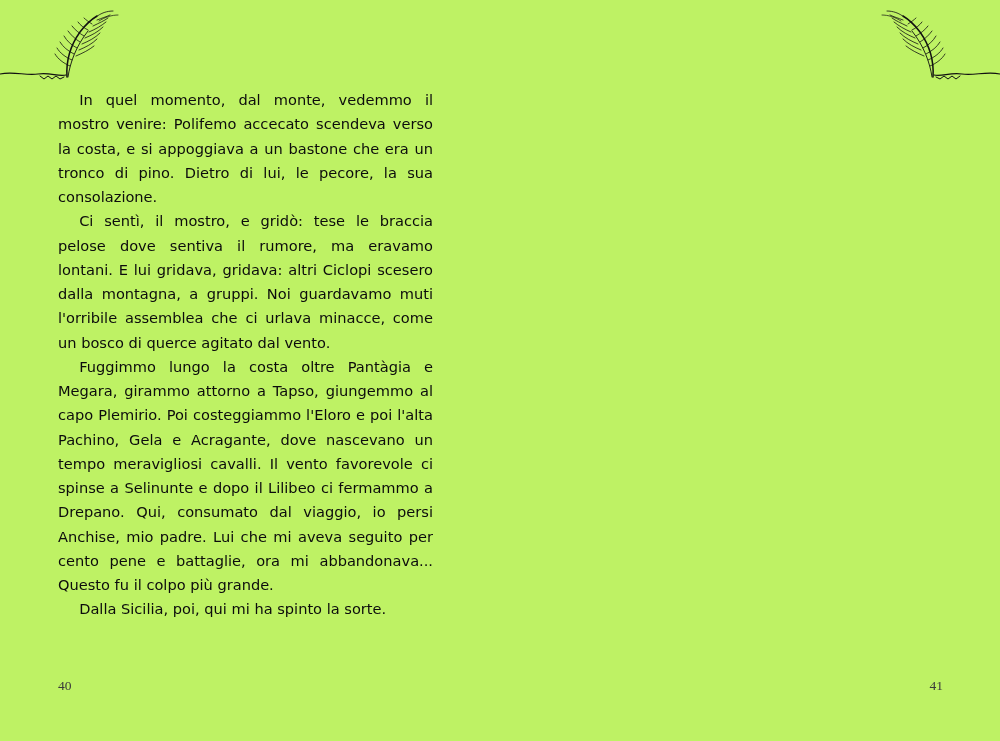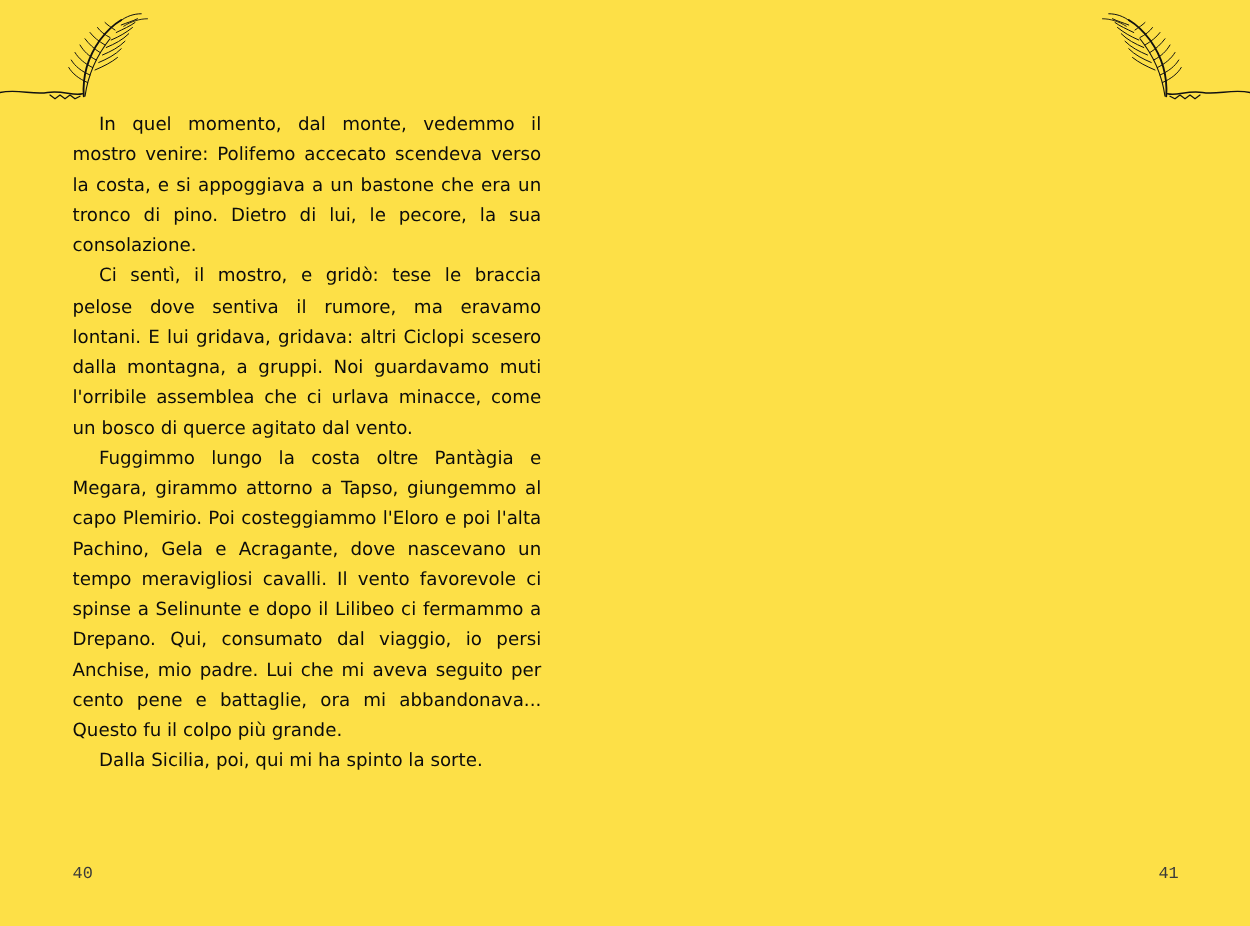--- a/index.html
+++ b/index.html
@@ -13,21 +13,21 @@
     height: 741px;
     position: relative;
     overflow: hidden;
     font-family: "DejaVu Sans", sans-serif;
     color: #000000;
   }
 
   .spread {
     position: absolute;
     inset: 0;
-    background: #fde047;
+    background: #bef264;
   }
 
   
   .page {
     position: absolute;
     top: 0;
     width: 500px;
     height: 741px;
   }
   .page-left  { left: 0; }
@@ -64,22 +64,22 @@
 
   .column p {
     margin: 0;
     text-indent: 1.45em;
     hyphens: manual;
   }
 
   
   .folio {
     position: absolute;
-    bottom: 34px;
-    font-family: Liberation Mono, monospace;
+    bottom: 47px;
+    font-family: Liberation Serif, serif;
     font-size: 13.5px;
     color: #3a3a3a;
   }
   .folio-left  { left: 58px; }
   .folio-right { right: 57px; }
 </style>
 </head>
 <body>
 
 <div class="spread">

